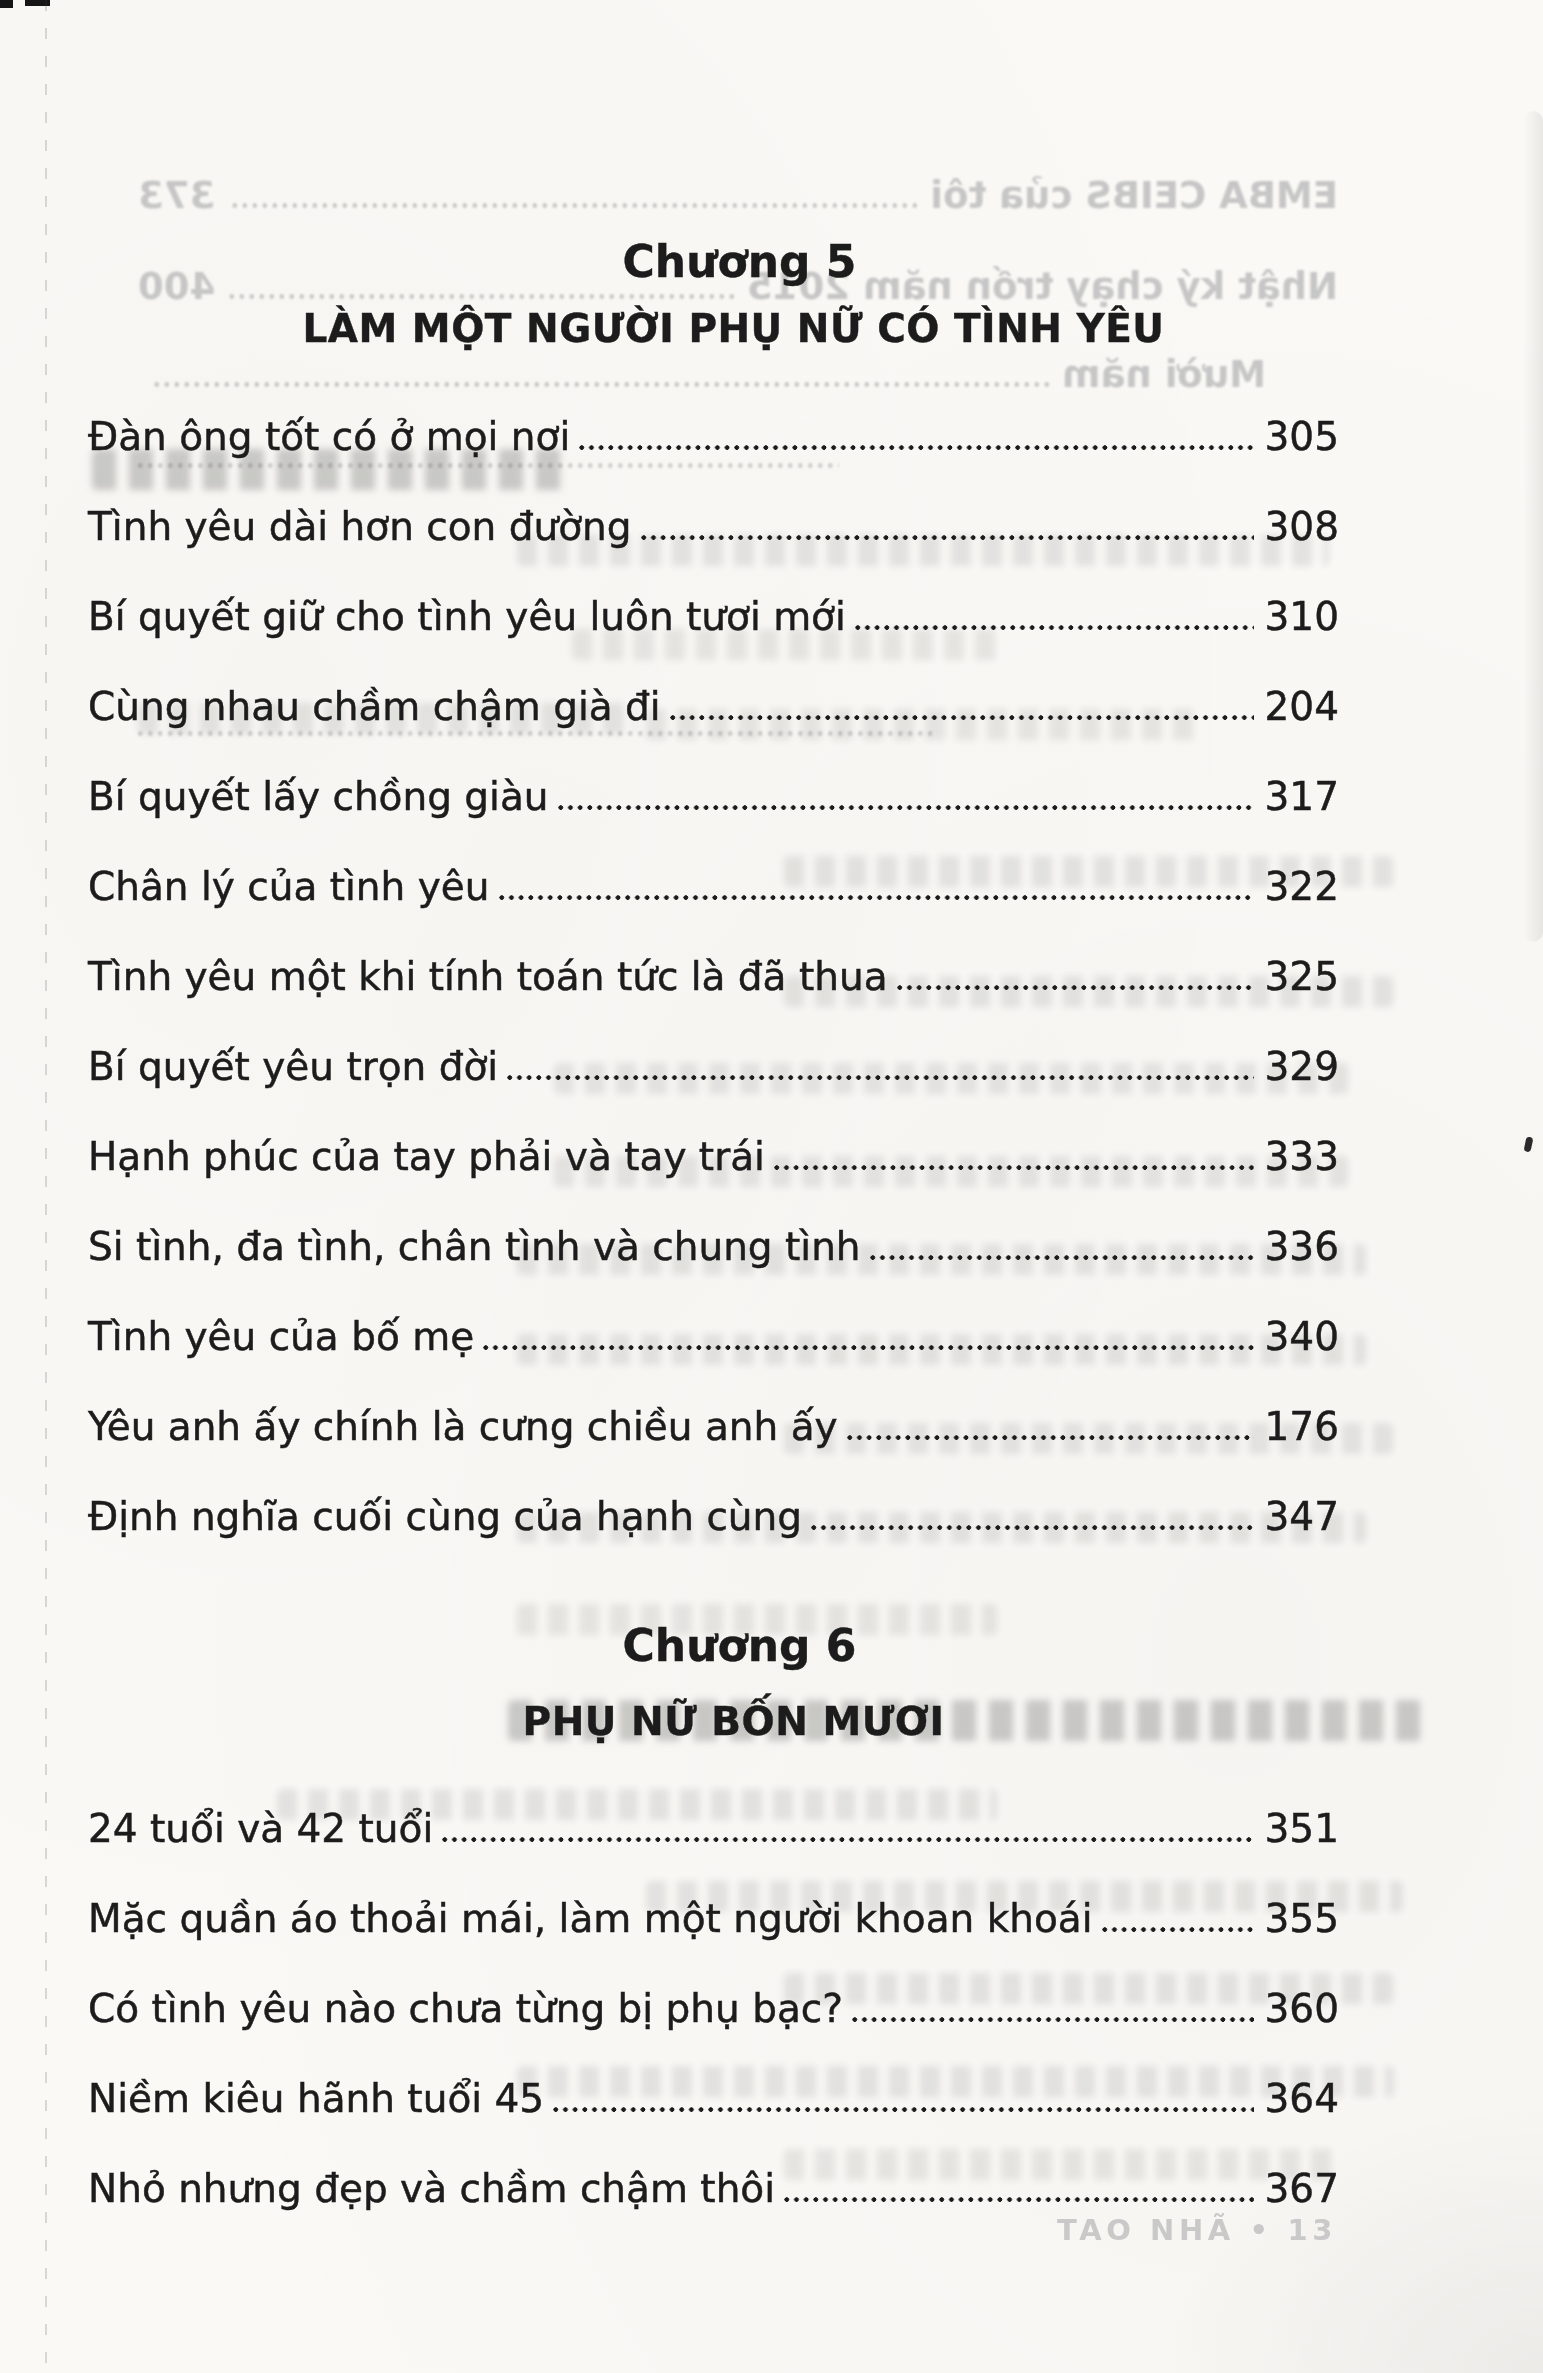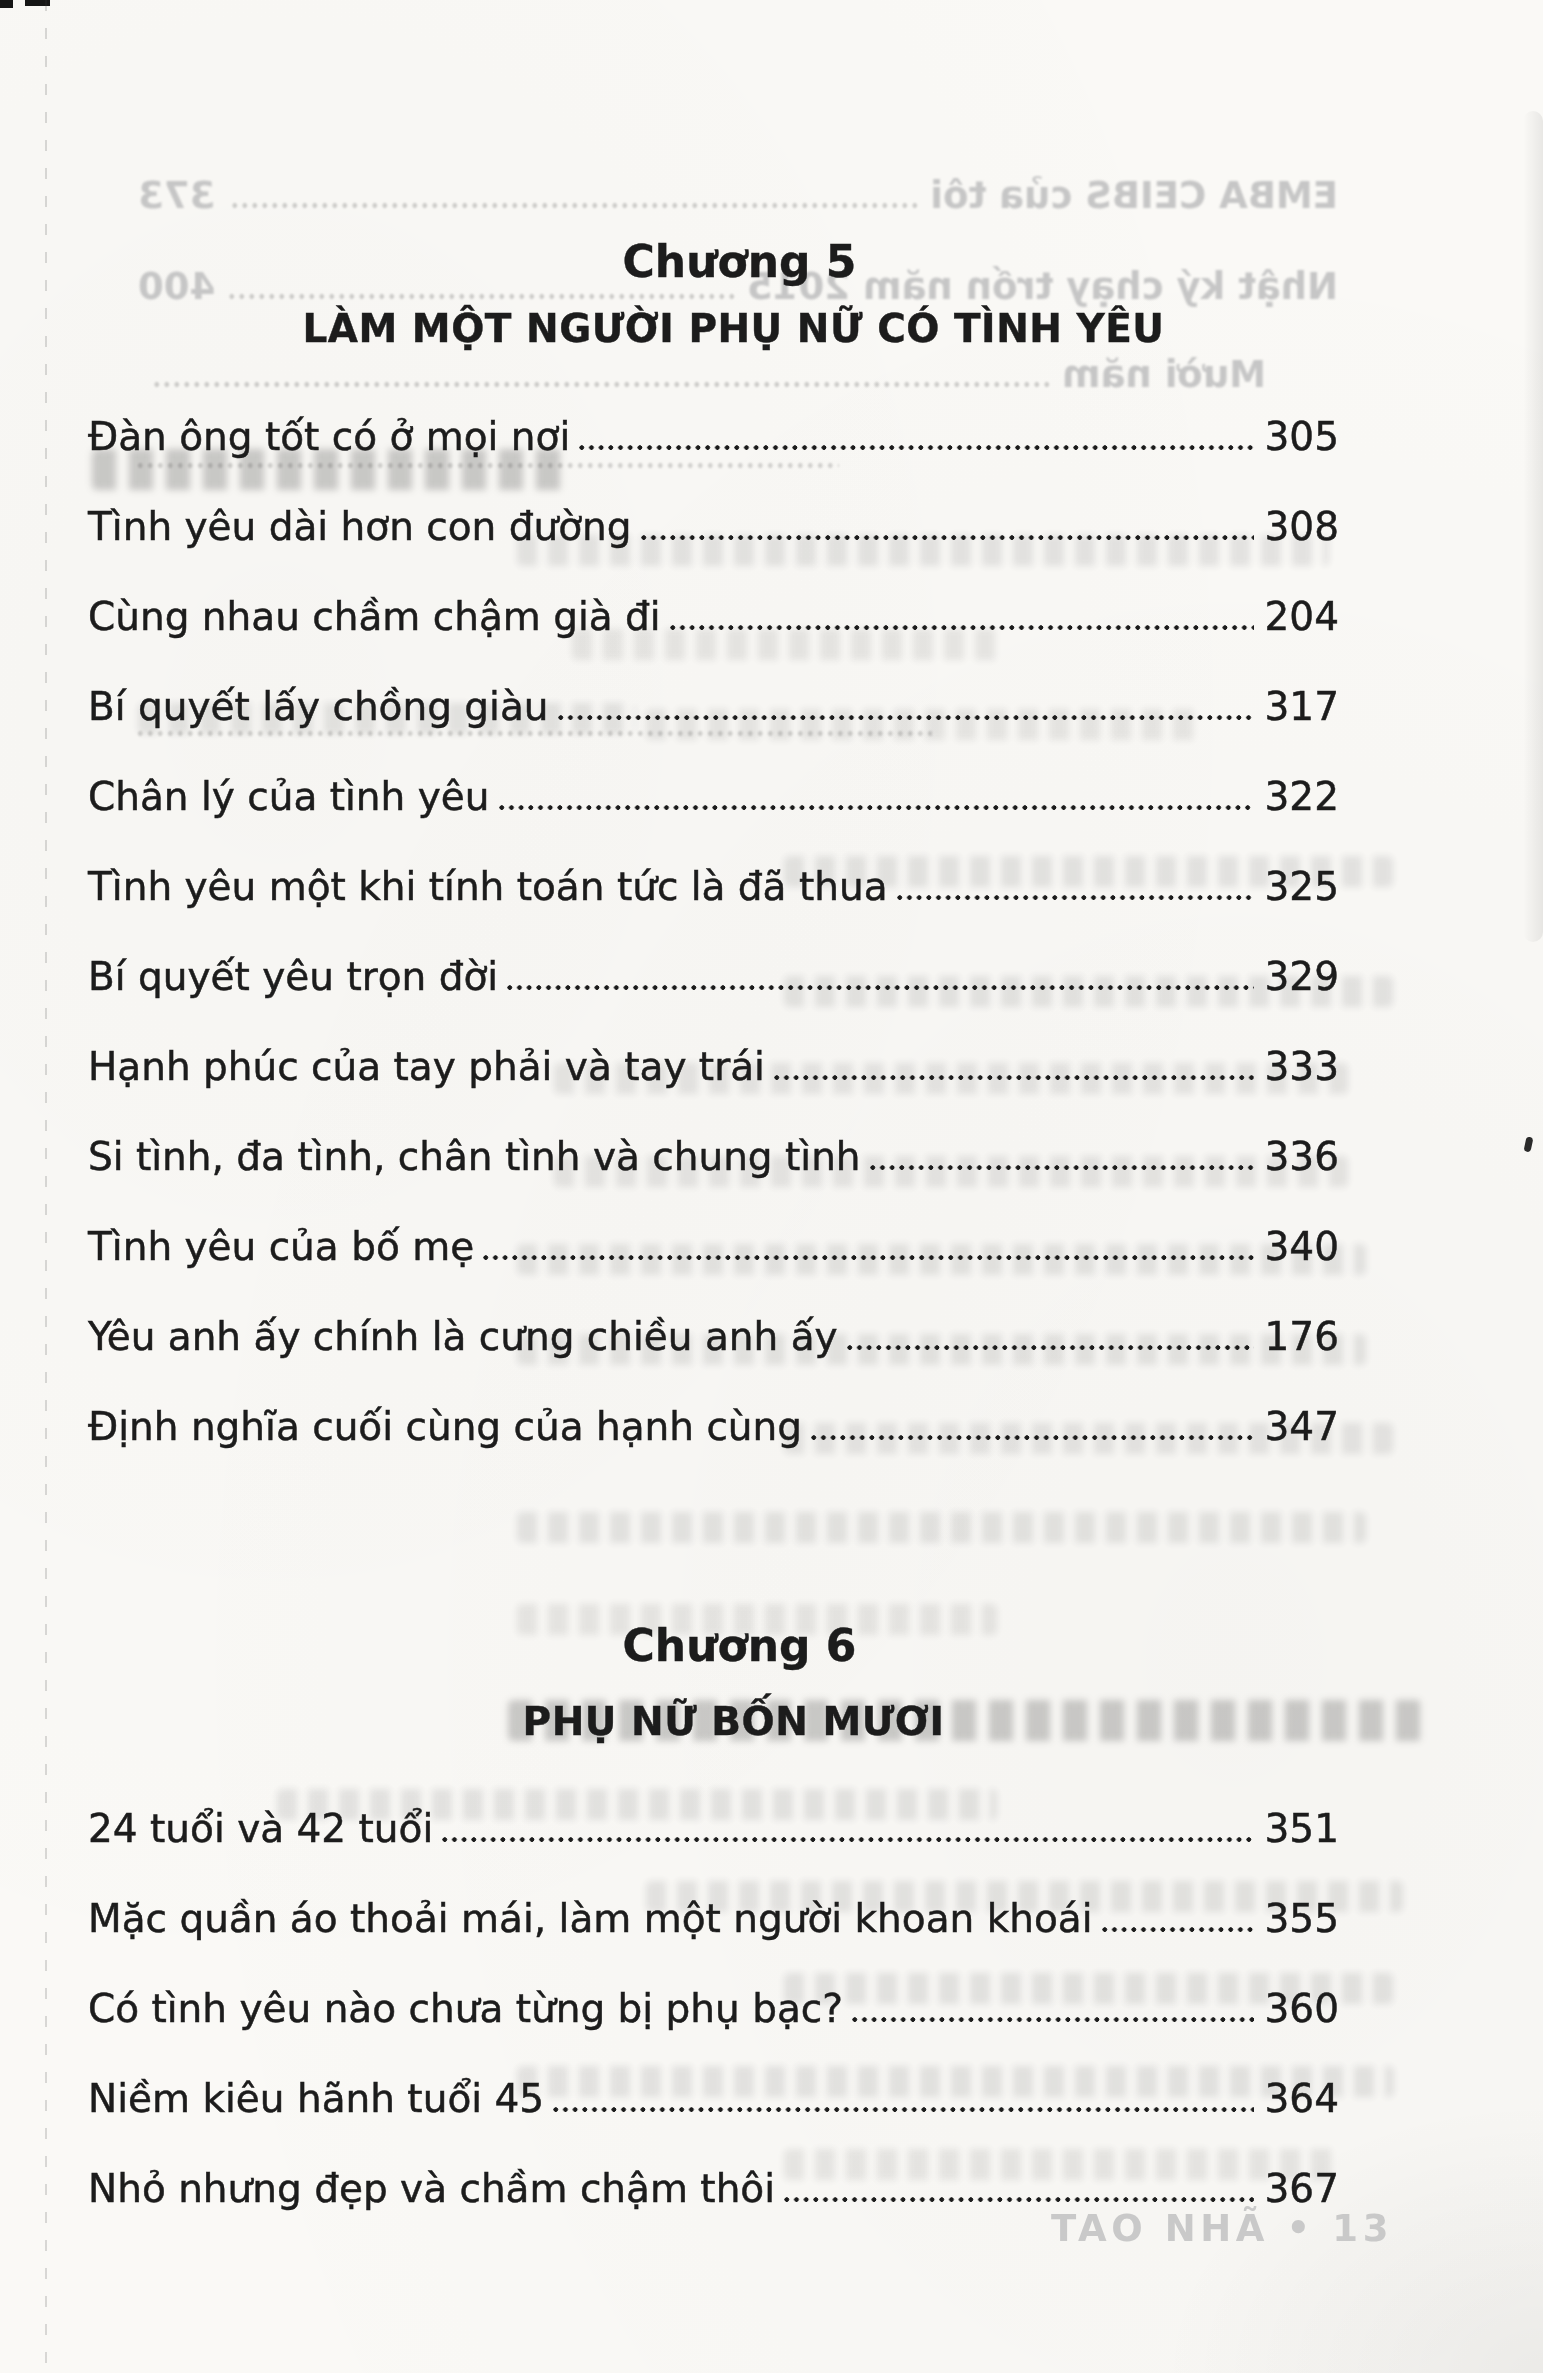--- a/index.html
+++ b/index.html
@@ -65,22 +65,22 @@
   #chapter-6 .ch-title{top:85px;}
   #chapter-6 .entries{top:186px;margin-top:8px;}
   .entries{position:absolute;left:0;right:0;}
   .toc-row{height:90px;display:flex;align-items:baseline;
     font-size:39px;line-height:1;-webkit-text-stroke:0.5px var(--ink);}
   .etitle{white-space:nowrap;}
   .leader{flex:1 1 auto;height:5.5px;margin:0 11px 0 9.2px;min-width:37px;
     background-image:radial-gradient(circle at 2.8px 2.8px, #1b1b1b 2.2px, rgba(0,0,0,0) 2.7px);
     background-size:9.7px 5.5px;background-repeat:repeat-x;}
   .pagenum{min-width:72px;text-align:right;}
-  .footer-artifact{position:absolute;top:2197px;left:1041px;margin:10px;
-    font-size:37px;font-weight:bold;letter-spacing:4.6px;color:#c9c9c9;filter:blur(0.7px);}
+  .footer-artifact{position:absolute;top:2197px;left:1041px;margin:16px;
+    font-size:29px;font-weight:bold;letter-spacing:4.6px;color:#c9c9c9;filter:blur(0.7px);}
 </style>
 </head>
 <body>
 
 <div class="page">
 
   <div class="corner-a"></div>
   <div class="corner-b"></div>
   <div class="gutter"></div>
   <div class="edge-shade"></div>
@@ -137,20 +137,25 @@
             <span class="etitle">Đàn ông tốt có ở mọi nơi</span>
             <span class="leader"></span>
             <span class="pagenum">305</span>
           </div>
           <div class="toc-row">
             <span class="etitle">Tình yêu dài hơn con đường</span>
             <span class="leader"></span>
             <span class="pagenum">308</span>
           </div>
           <div class="toc-row">
+            <span class="etitle">Bí quyết giữ cho tình yêu luôn tươi mới</span>
+            <span class="leader"></span>
+            <span class="pagenum">310</span>
+          </div>
+          <div class="toc-row">
             <span class="etitle">Cùng nhau chầm chậm già đi</span>
             <span class="leader"></span>
             <span class="pagenum">204</span>
           </div>
           <div class="toc-row">
             <span class="etitle">Bí quyết lấy chồng giàu</span>
             <span class="leader"></span>
             <span class="pagenum">317</span>
           </div>
           <div class="toc-row">

